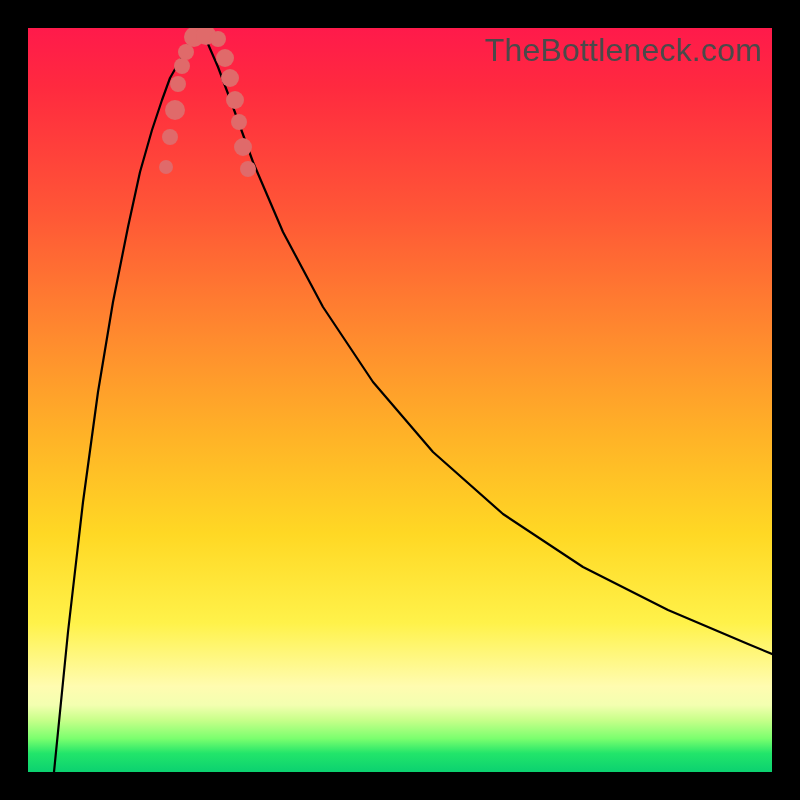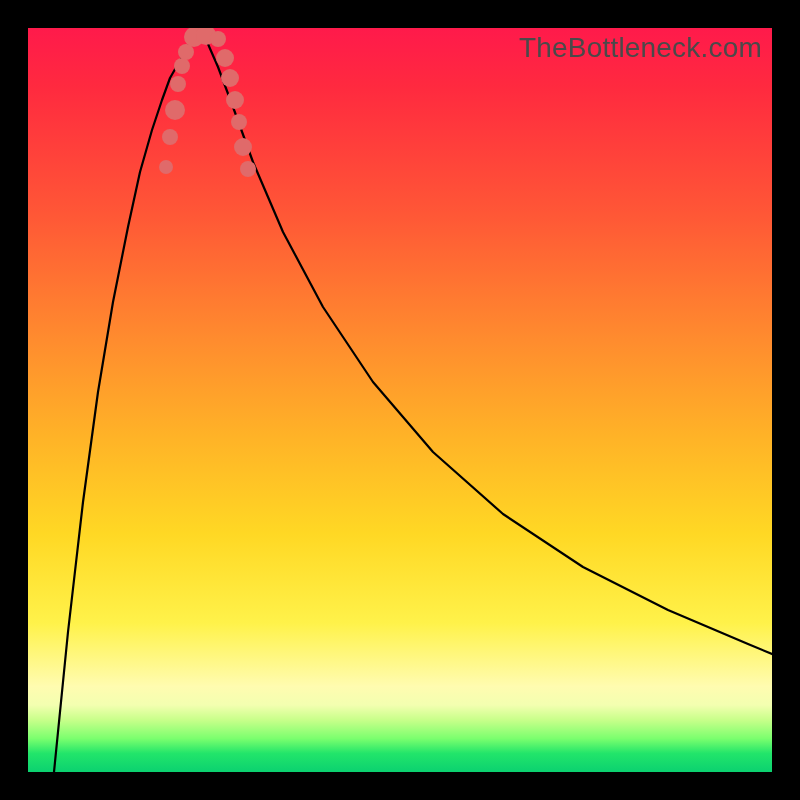--- a/index.html
+++ b/index.html
@@ -40,21 +40,21 @@
       #7bff6e 95.5%,
       #22e56a 97.5%,
       #0bd170 100%
     );
   }
   .watermark {
     position: absolute;
     top: 4px;
     right: 10px;
     color: #4a4a4a;
-    font-size: 28px;
+    font-size: 32px;
     font-weight: 500;
     letter-spacing: 0.2px;
     user-select: none;
   }
   svg {
     position: absolute;
     left: 0;
     top: 0;
   }
   .curve {

